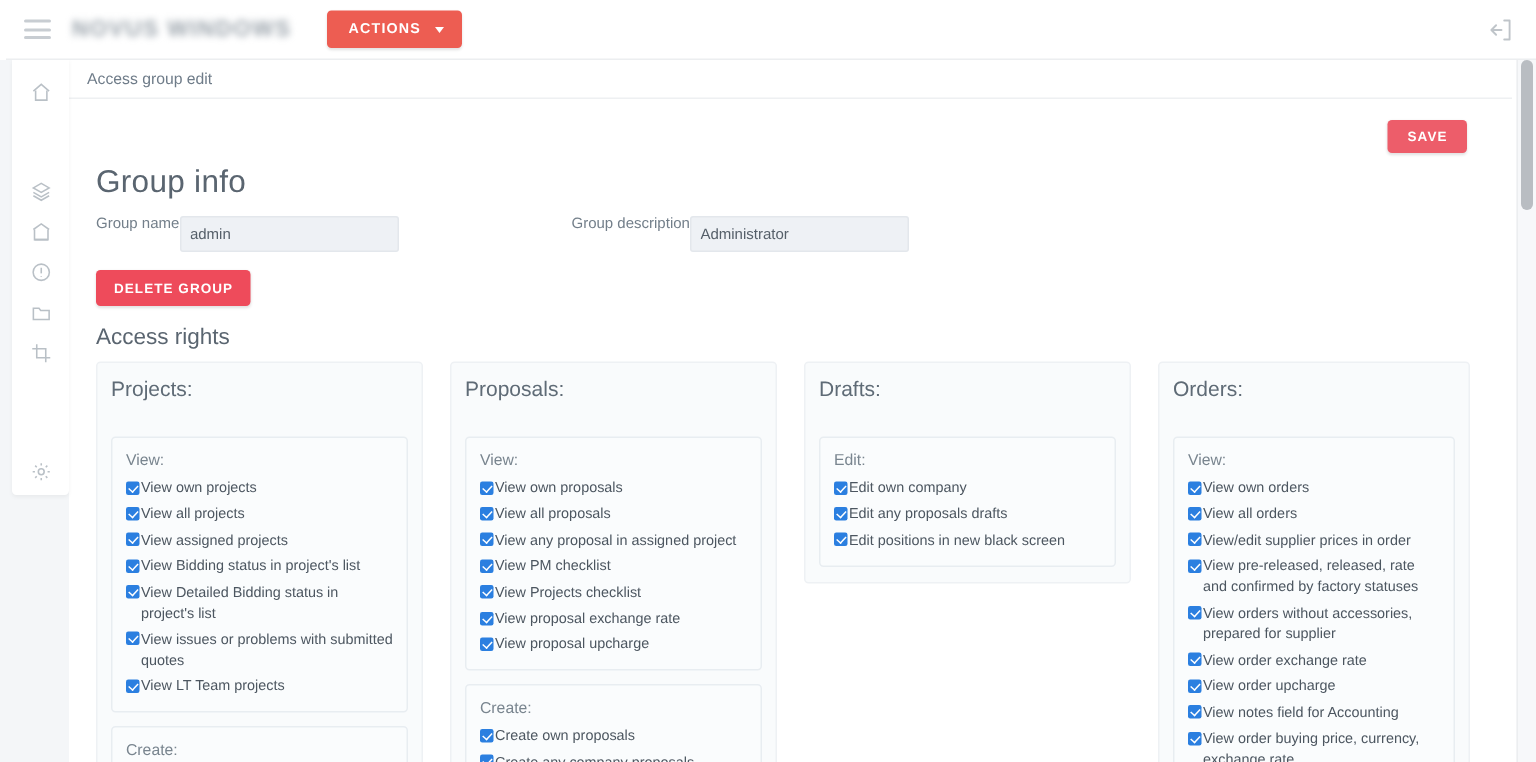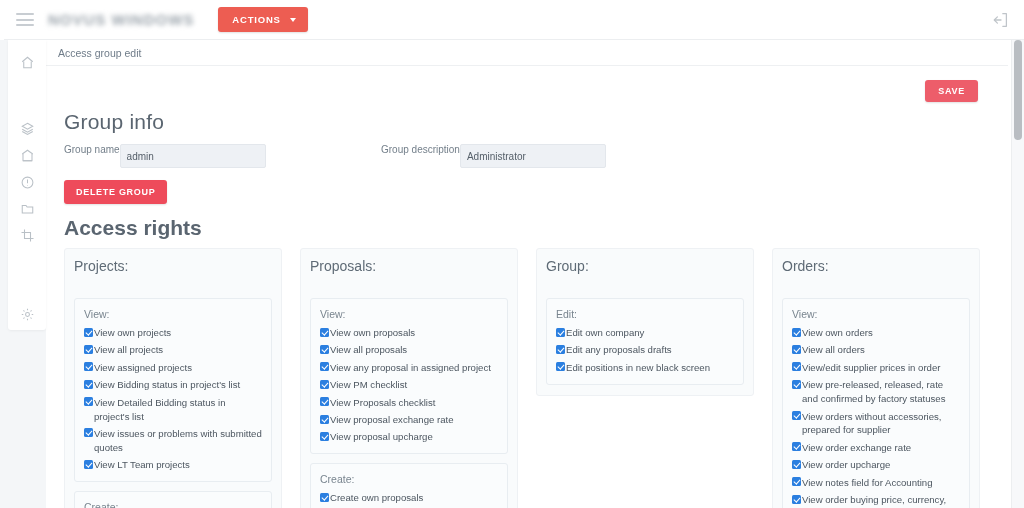--- a/index.html
+++ b/index.html
@@ -174,22 +174,22 @@
     font-size: 9px;
     font-weight: bold;
     letter-spacing: .7px;
     padding: 7px 12px;
     cursor: pointer;
     align-self: flex-start;
     box-shadow: 0 1px 2px rgba(0,0,0,.12);
   }
 
   h2.rights-title {
-    font-size: 21px;
-    font-weight: bold;
+    font-size: 15px;
+    font-weight: normal;
     color: #5a6570;
     margin: 12px 0 8px 0;
   }
 
   
   .rights-grid {
     display: flex;
     gap: 18px;
     align-items: flex-start;
   }
@@ -441,21 +441,21 @@
             <div class="perm-item">
               <span class="cbx"></span>
               <span class="perm-label">View any proposal in assigned project</span>
             </div>
             <div class="perm-item">
               <span class="cbx"></span>
               <span class="perm-label">View PM checklist</span>
             </div>
             <div class="perm-item">
               <span class="cbx"></span>
-              <span class="perm-label">View Proposals checklist</span>
+              <span class="perm-label">View Projects checklist</span>
             </div>
             <div class="perm-item">
               <span class="cbx"></span>
               <span class="perm-label">View proposal exchange rate</span>
             </div>
             <div class="perm-item">
               <span class="cbx"></span>
               <span class="perm-label">View proposal upcharge</span>
             </div>
           </div>
@@ -465,21 +465,21 @@
               <span class="cbx"></span>
               <span class="perm-label">Create own proposals</span>
             </div>
             <div class="perm-item">
               <span class="cbx"></span>
               <span class="perm-label">Create any company proposals</span>
             </div>
           </div>
         </div>
         <div class="right-card">
-          <div class="card-title">Group:</div>
+          <div class="card-title">Drafts:</div>
           <div class="perm-group">
             <div class="perm-group-title">Edit:</div>
             <div class="perm-item">
               <span class="cbx"></span>
               <span class="perm-label">Edit own company</span>
             </div>
             <div class="perm-item">
               <span class="cbx"></span>
               <span class="perm-label">Edit any proposals drafts</span>
             </div>

